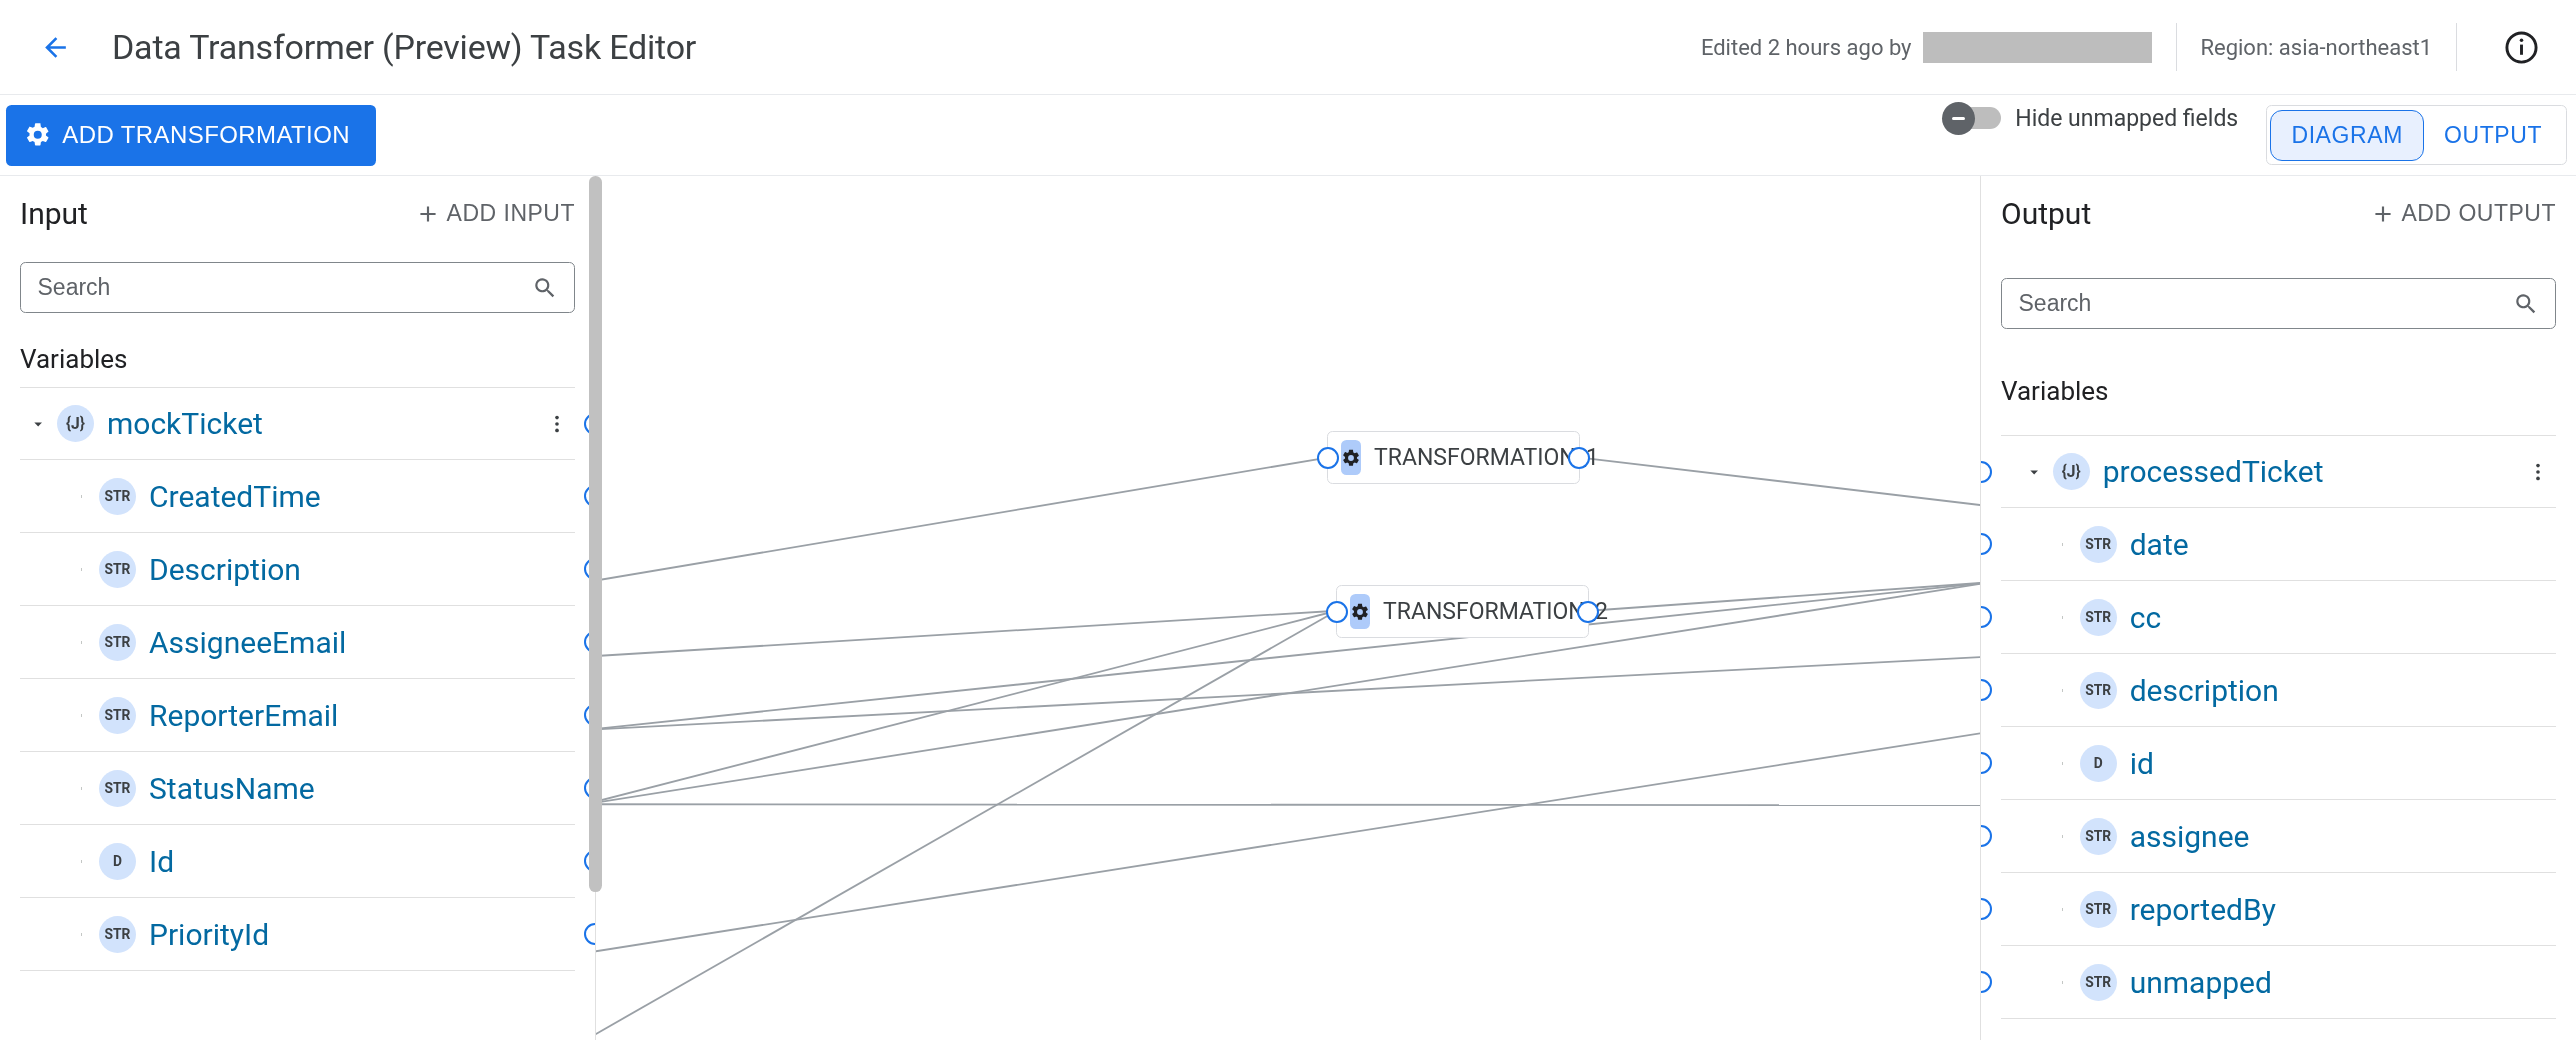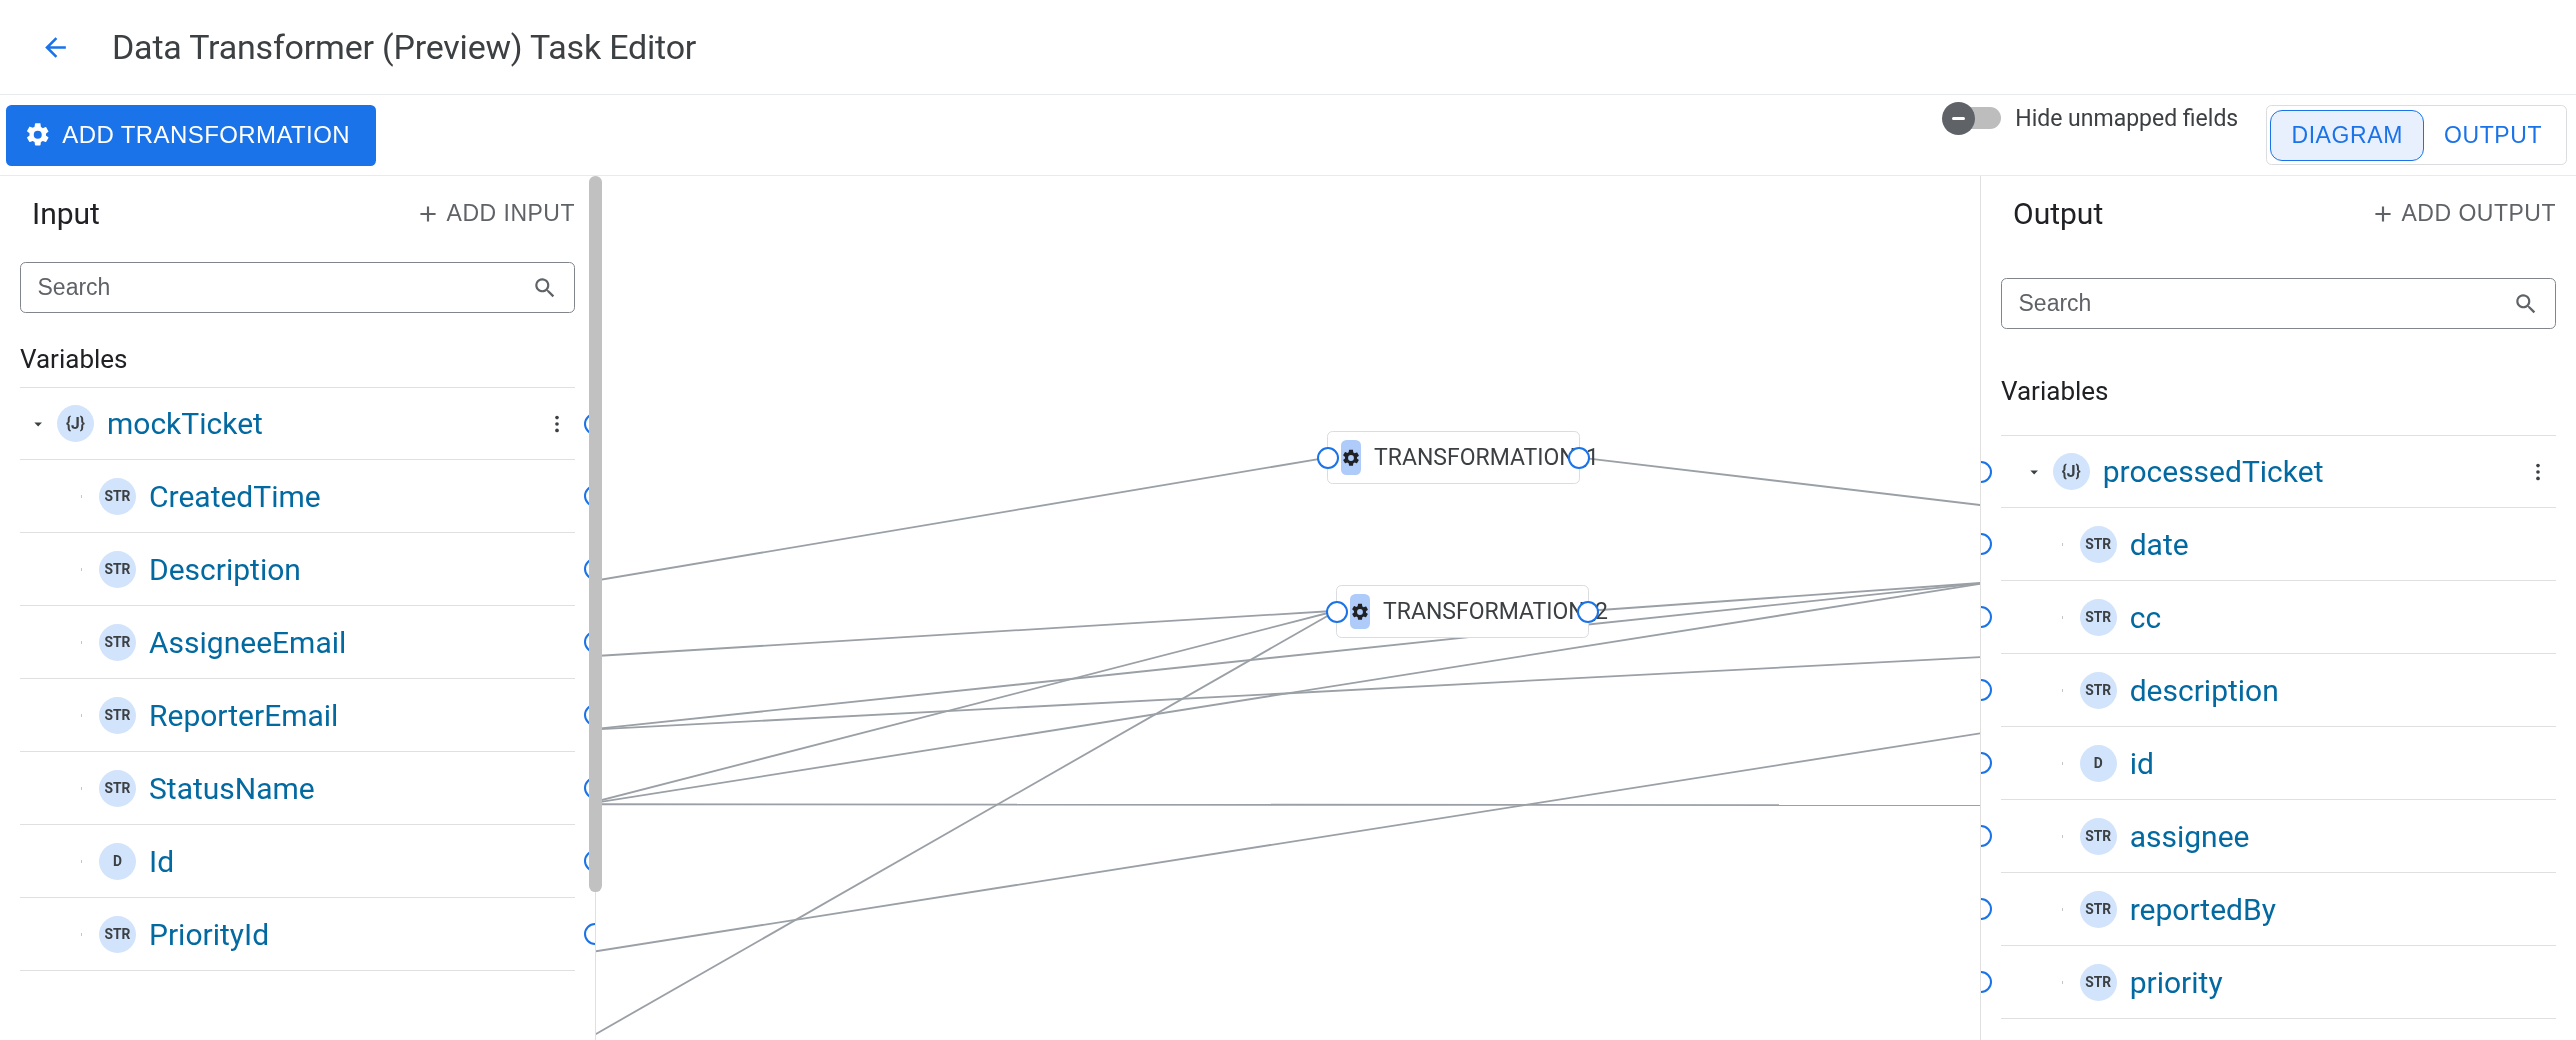--- a/index.html
+++ b/index.html
@@ -84,21 +84,20 @@
     display: flex; height: calc(100% - 176px); position: relative;
   }
   .side-panel {
     width: 596px; height: 100%; overflow: hidden; display: flex; flex-direction: column;
   }
   .input-panel { border-right: 0.9px solid #e0e0e0; }
   .output-panel { margin-left: auto; border-left: 0.9px solid #e0e0e0; gap: 16px; }
   .panel-header {
     display: flex; align-items: center; justify-content: space-between;
     padding: 20px 20px 13px 20px;
-    margin-left: 12px;
   }
   .panel-title { font-size: 30px; font-weight: 400; color: #202124; }
   .add-btn {
     display: inline-flex; align-items: center; color: #5f6368; background: transparent;
     border: none; font-size: 23px; font-weight: 500; letter-spacing: 0.5px; cursor: pointer;
   }
   .add-btn svg { margin-right: 5.5px; }
   .search-wrap {
     margin: 18.3px 20px 27.5px 20px; position: relative;
     border: 0.9px solid #80868b; border-radius: 5.5px; height: 51px;
@@ -178,20 +177,34 @@
 </head>
 <body>
 
 <div class="header">
   <button class="back-btn">
     <svg width="31" height="31" viewBox="0 0 24 24" fill="#1a73e8">
         <path d="M20 11H7.83l5.59-5.59L12 4l-8 8 8 8 1.41-1.41L7.83 13H20z"></path>
       </svg>
   </button>
   <div class="page-title">Data Transformer (Preview) Task Editor</div>
+  <div class="header-right">
+    <span class="edited-by">Edited 2 hours ago by</span>
+    <span class="user-redact"></span>
+    <div class="vsep"></div>
+    <span class="region-txt">Region: asia-northeast1</span>
+    <div class="vsep"></div>
+    <button class="info-btn">
+      <svg width="35" height="35" viewBox="0 0 24 24" fill="none" stroke="#202124" stroke-width="2">
+          <circle cx="12" cy="12" r="10"></circle>
+          <line x1="12" y1="10" x2="12" y2="17"></line>
+          <circle cx="12" cy="7" r="1.2" fill="#202124" stroke="none"></circle>
+        </svg>
+    </button>
+  </div>
 </div>
 
 <div class="toolbar">
   <button class="add-trans-btn">
     <svg width="27.5" height="27.5" viewBox="0 0 24 24" fill="#fff">
         <path d="M19.14 12.94a7.07 7.07 0 0 0 .05-.94 7.07 7.07 0 0 0-.05-.94l2.03-1.58a.5.5 0 0 0 .12-.64l-1.92-3.32a.5.5 0 0 0-.6-.22l-2.39.96a7.03 7.03 0 0 0-1.62-.94l-.36-2.54A.5.5 0 0 0 13.9 2h-3.8a.5.5 0 0 0-.5.42l-.36 2.54c-.58.24-1.12.55-1.62.94l-2.39-.96a.5.5 0 0 0-.6.22L2.71 8.48a.5.5 0 0 0 .12.64l2.03 1.58a7.07 7.07 0 0 0-.05.94c0 .32.02.63.05.94l-2.03 1.58a.5.5 0 0 0-.12.64l1.92 3.32c.13.22.39.31.6.22l2.39-.96c.5.39 1.04.7 1.62.94l.36 2.54c.4.24.25.42.5.42h3.8a.5.5 0 0 0 .5-.42l.36-2.54c.58-.24 1.12-.55 1.62-.94l2.39.96c.21.09.47 0 .6-.22l1.92-3.32a.5.5 0 0 0-.12-.64l-2.03-1.58zM12 15.5A3.5 3.5 0 1 1 12 8.5a3.5 3.5 0 0 1 0 7z"></path>
       </svg>
     <span>ADD TRANSFORMATION</span>
   </button>
   <div class="toolbar-right">
@@ -396,20 +409,20 @@
       <div class="var-child output-child">
           <div class="port left"></div>
           <div class="child-indent-out"></div>
           <div class="type-chip">STR</div>
           <span class="var-name">reportedBy</span>
         </div>
       <div class="var-child output-child">
           <div class="port left"></div>
           <div class="child-indent-out"></div>
           <div class="type-chip">STR</div>
-          <span class="var-name">priority</span>
+          <span class="var-name">unmapped</span>
         </div>
     </div>
   </div>
 </div>
 
 <div class="scroll-thumb"></div>
 
 
 </body></html>

